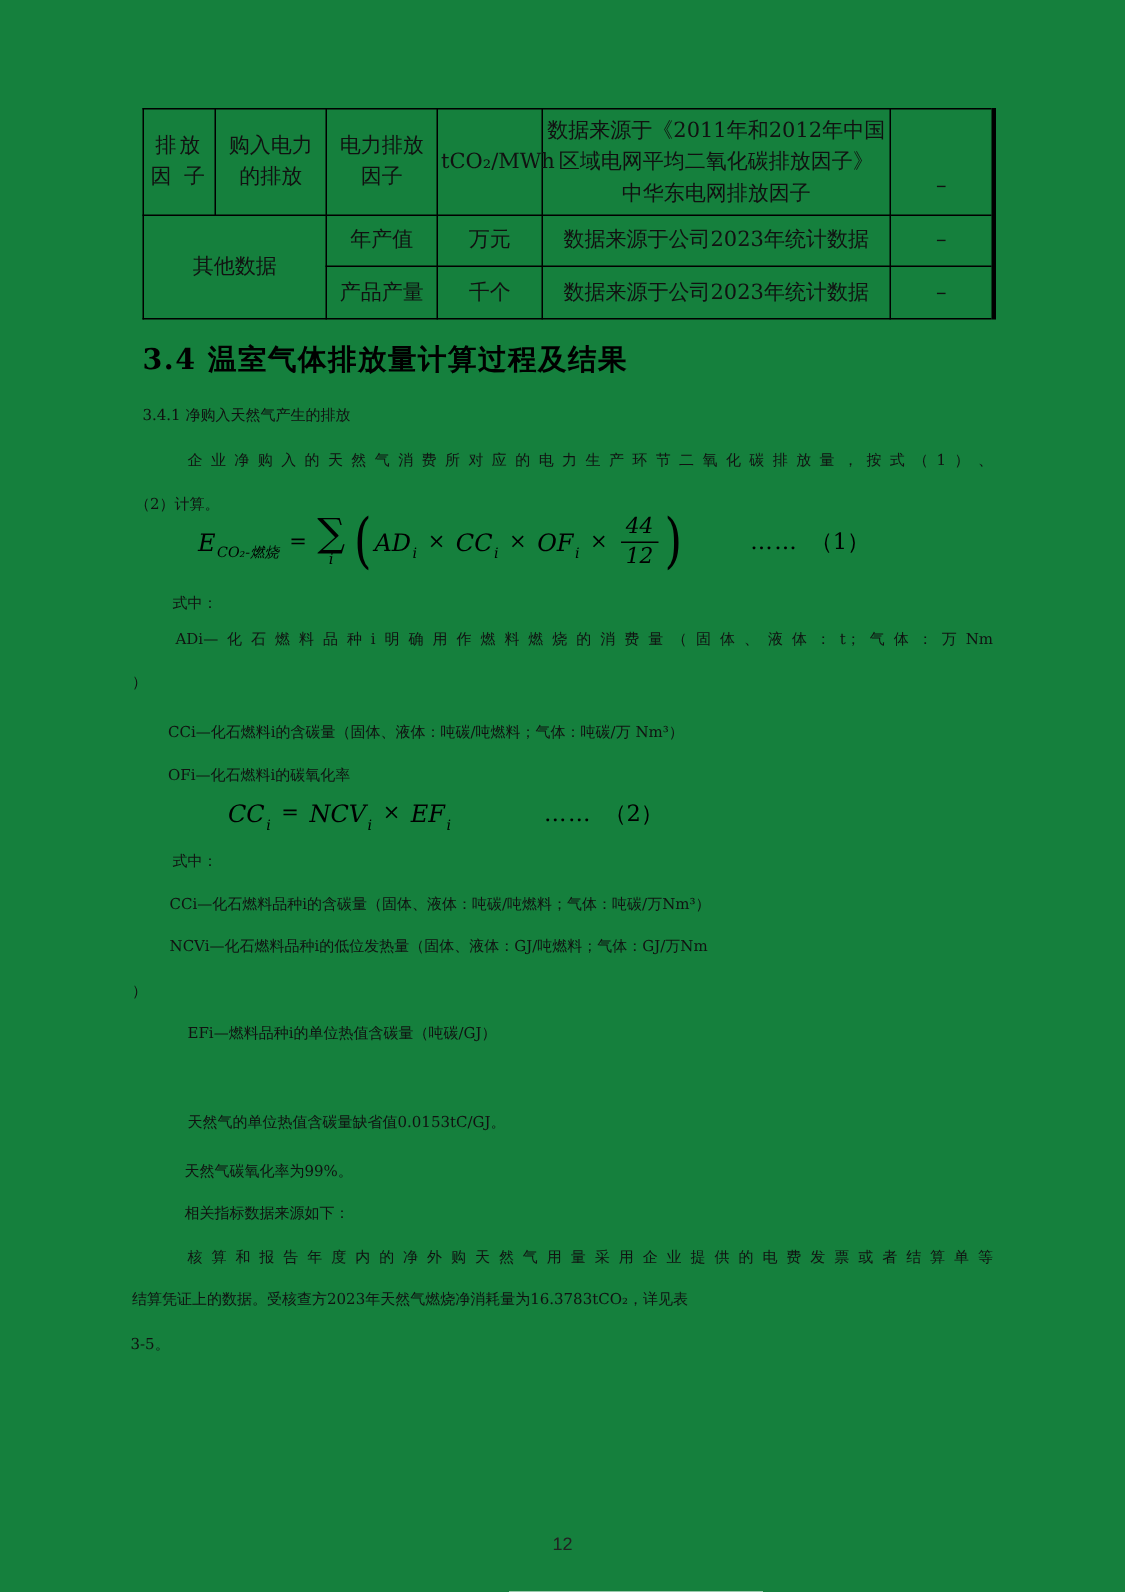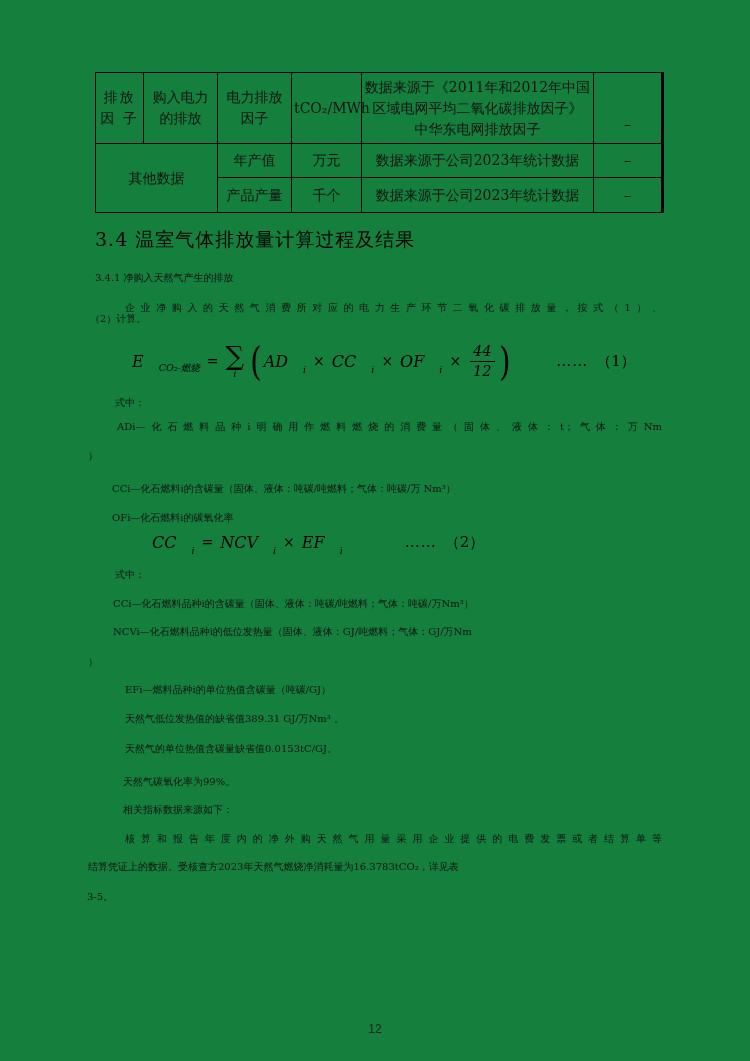--- a/index.html
+++ b/index.html
@@ -33,21 +33,21 @@
   .doc-table td.last{border-right:3px solid #000;}
   .pre{white-space:pre-line;}
   .sp2{letter-spacing:2px;}
   td.dash-bottom{vertical-align:bottom;padding-bottom:8px;}
 
   
   .h-sec{
     position:absolute;
     left:95px; top:227px;
     font-size:19px;
-    font-weight:normal;
+    font-weight:bold;
     letter-spacing:1px;
     color:#000;
   }
 
   
   .bl{
     position:absolute;
     left:85px;
     width:577px;
     height:29px;
@@ -71,21 +71,21 @@
     font-size:16px;
     font-style:italic;
     font-family:"DejaVu Serif","Liberation Serif",serif;
     color:#000;
   }
   .formula .tok{display:inline-flex;align-items:flex-end;}
   .fsub{
     font-size:9.5px;
     position:relative;
     top:4px;
-    margin-left:15px;
+    margin-left:1px;
     white-space:nowrap;
   }
   .op{margin:0 7px;font-style:normal;font-size:14px;}
   .sigma{
     display:inline-flex;
     flex-direction:column;
     align-items:center;
     line-height:1;
     margin-right:4px;
   }
@@ -163,21 +163,21 @@
       <td>数据来源于公司2023年统计数据</td>
       <td class="last">–</td>
     </tr>
   </tbody>
     </table>
 
   <div class="h-sec">3.4 温室气体排放量计算过程及结果</div>
 
   <div class="bl" style="top:263px;padding-left:10px">3.4.1 净购入天然气产生的排放</div>
   <div class="bl fill" style="top:293px;padding-left:40px">企业净购入的天然气消费所对应的电力生产环节二氧化碳排放量，按式（1）、</div>
-  <div class="bl" style="top:304px;padding-left:5px">（2）计算。</div>
+  <div class="bl" style="top:322px;padding-left:5px">（2）计算。</div>
 
   <div class="formula" style="left:132px;top:337px;height:48px">
     <span class="tok">
         <span>E</span>
         <span class="fsub">CO₂-燃烧</span>
       </span>
     <span class="op">=</span>
     <span class="sigma">
         <span class="sigma-glyph">∑</span>
         <span class="sigma-sub">i</span>
@@ -230,21 +230,20 @@
       </span>
     <span class="f-dots" style="margin-left:62px">……</span>
     <span class="f-label">（2）</span>
   </div>
 
   <div class="bl" style="top:560px;padding-left:30px">式中：</div>
   <div class="bl" style="top:617px;padding-left:28px">NCVi—化石燃料品种i的低位发热量（固体、液体：GJ/吨燃料；气体：GJ/万Nm</div>
   <div class="bl" style="top:589px;padding-left:28px">CCi—化石燃料品种i的含碳量（固体、液体：吨碳/吨燃料；气体：吨碳/万Nm³）</div>
   <div class="bl" style="top:647px;padding-left:3px">）</div>
   <div class="bl" style="top:675px;padding-left:40px">EFi—燃料品种i的单位热值含碳量（吨碳/GJ）</div>
-  <div class="bl" style="top:704px;padding-left:40px">天然气低位发热值的缺省值389.31 GJ/万Nm³ 。</div>
   <div class="bl" style="top:734px;padding-left:40px">天然气的单位热值含碳量缺省值0.0153tC/GJ。</div>
   <div class="bl" style="top:767px;padding-left:38px">天然气碳氧化率为99%。</div>
   <div class="bl fill" style="top:824px;padding-left:40px">核算和报告年度内的净外购天然气用量采用企业提供的电费发票或者结算单等</div>
   <div class="bl" style="top:795px;padding-left:38px">相关指标数据来源如下：</div>
   <div class="bl" style="top:852px;padding-left:3px">结算凭证上的数据。受核查方2023年天然气燃烧净消耗量为16.3783tCO₂，详见表</div>
   <div class="bl" style="top:882px;padding-left:2px">3-5。</div>
 
   <div class="footer">12</div>
 
 </div>

